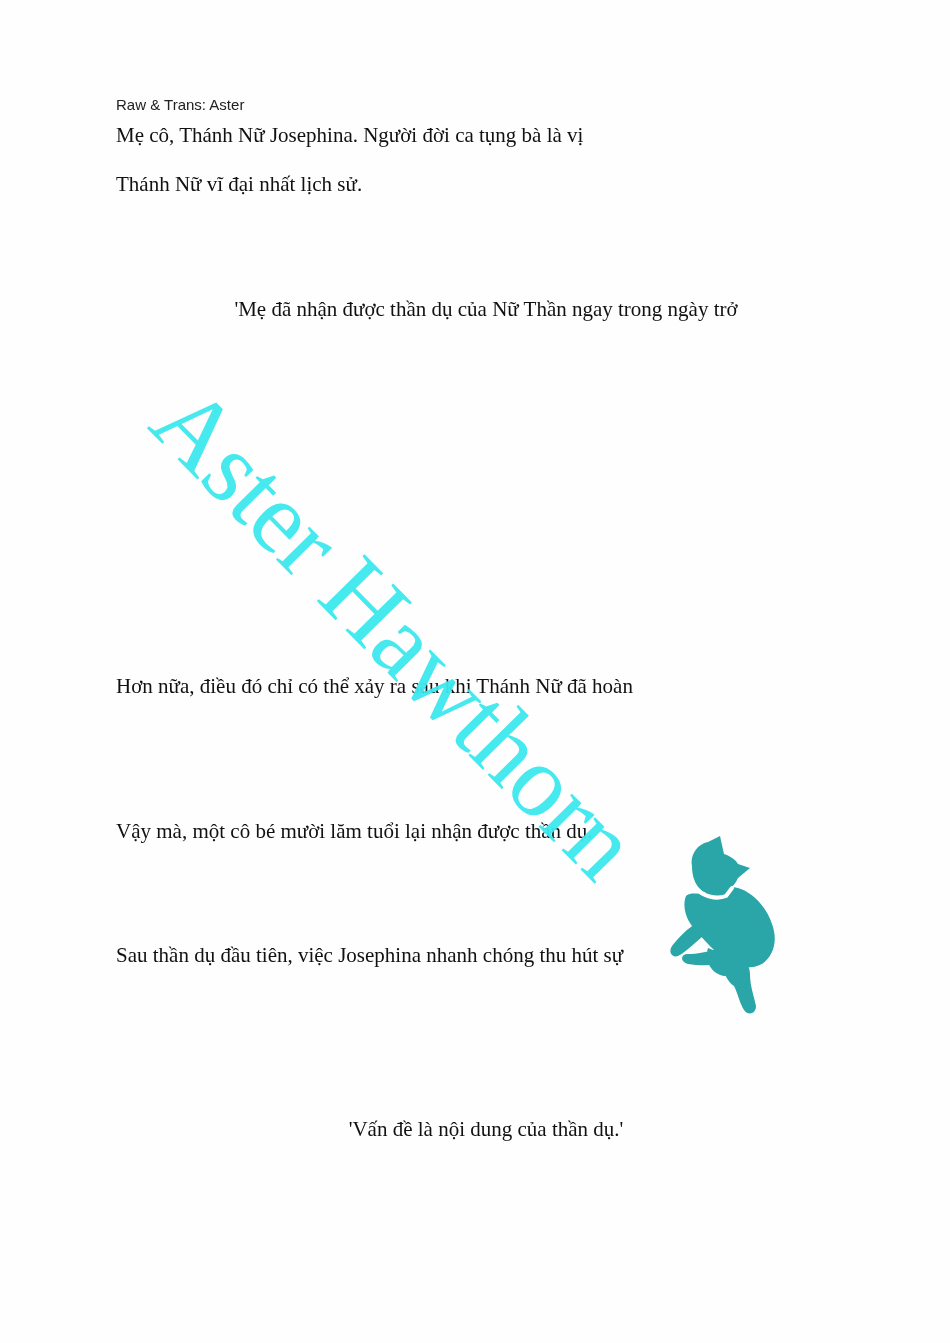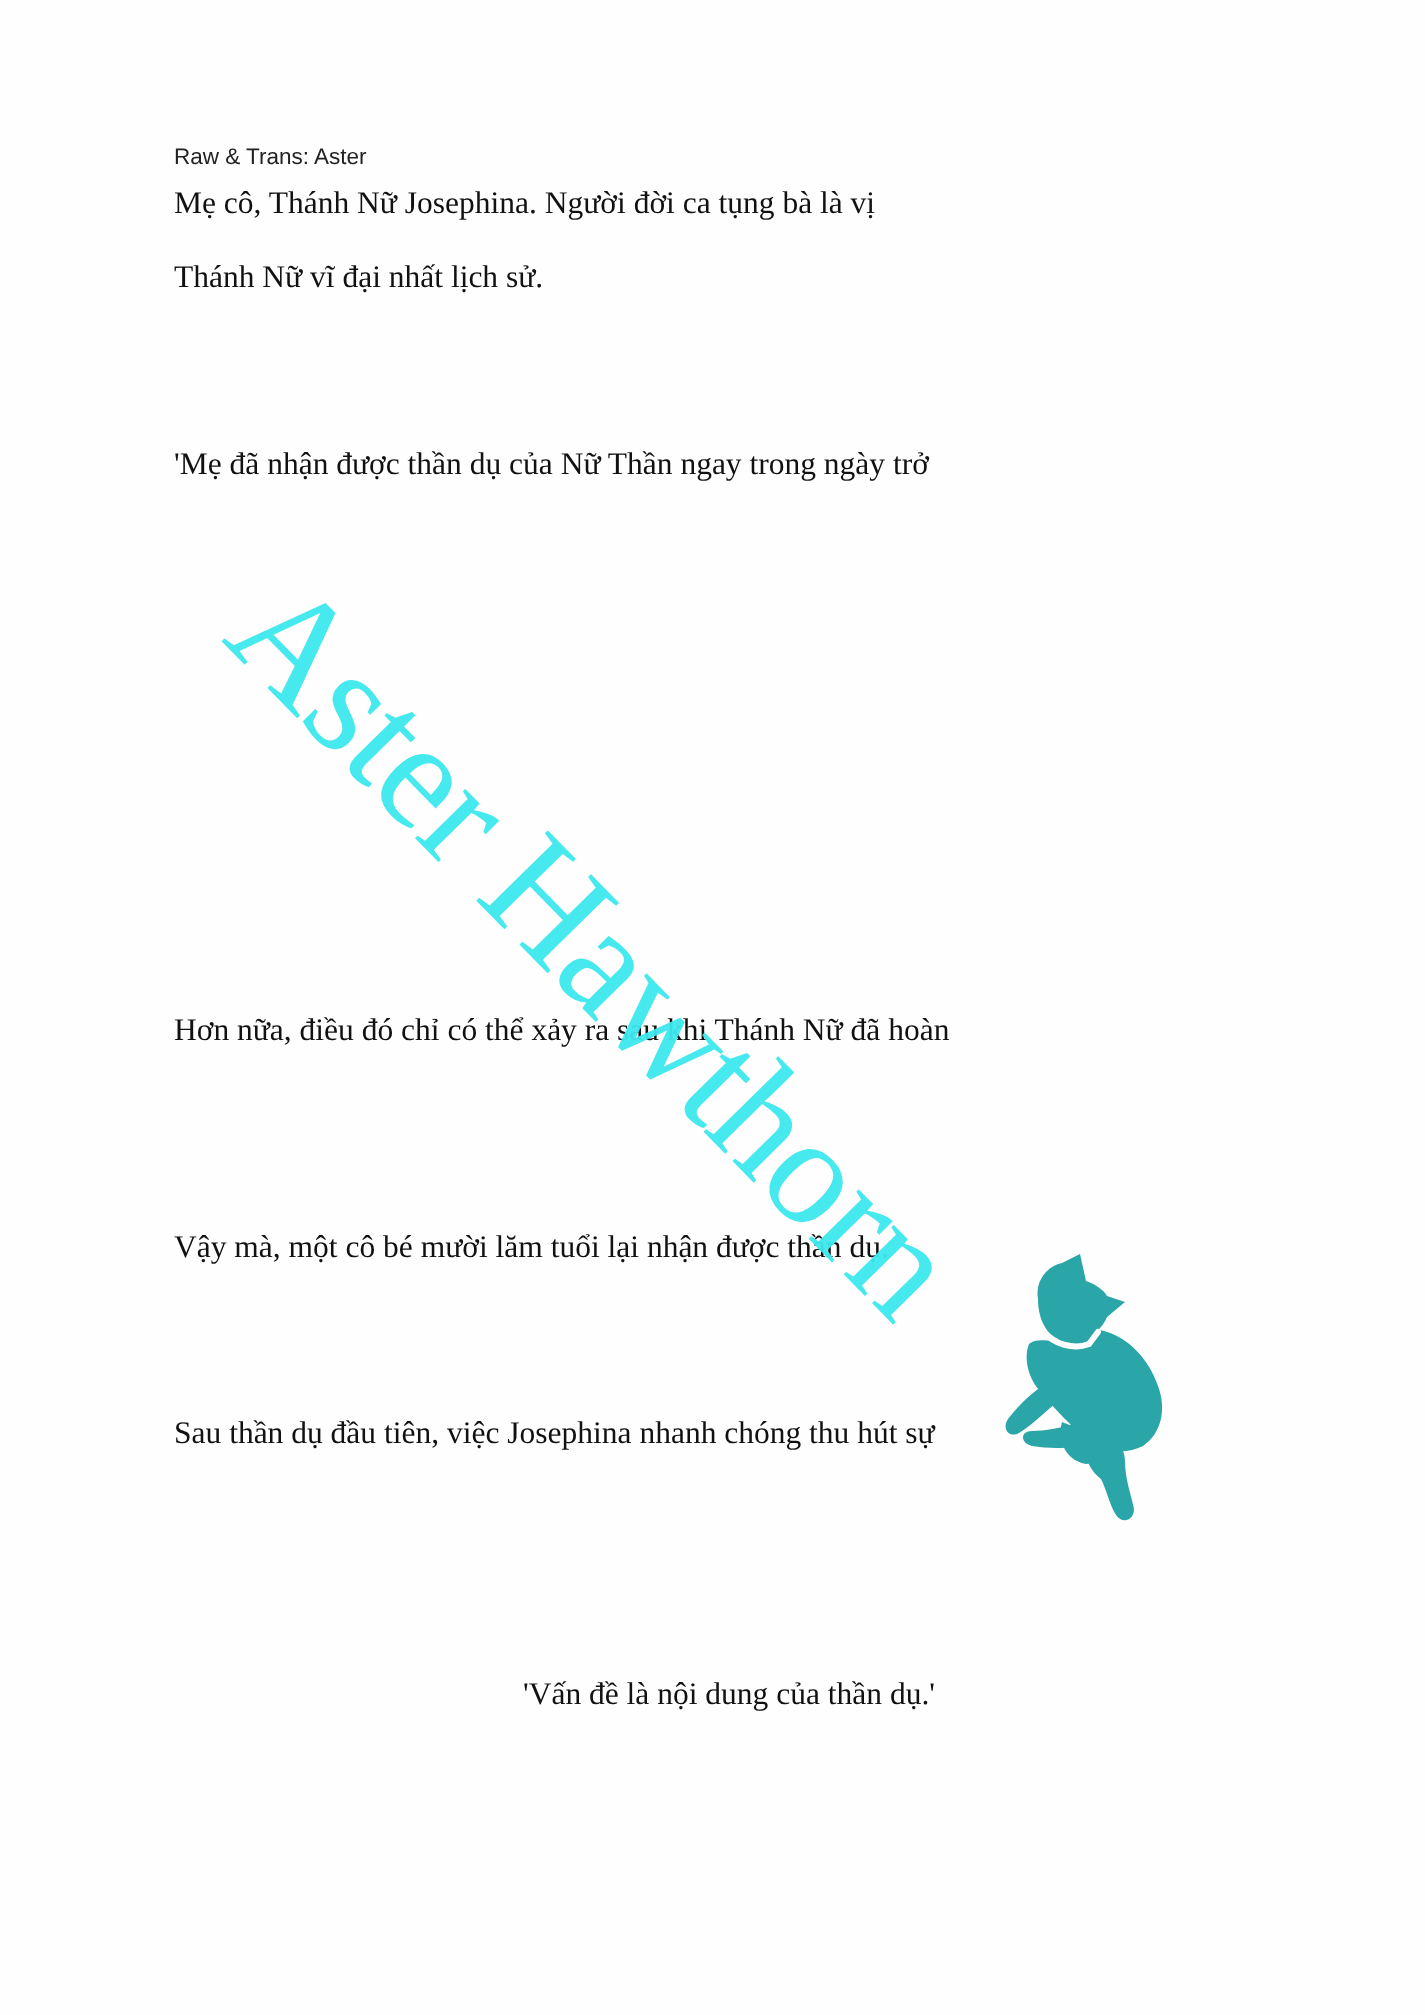--- a/index.html
+++ b/index.html
@@ -73,21 +73,21 @@
 
 <div class="page">
 
   <div class="header-credit">Raw &amp; Trans: Aster</div>
 
   <p class="paragraph" style="top:111px;">
     <span class="line">Mẹ cô, Thánh Nữ Josephina. Người đời ca tụng bà là vị</span>
     <span class="line">Thánh Nữ vĩ đại nhất lịch sử.</span>
   </p>
 
-  <p class="paragraph" style="top:285px;">
+  <p class="paragraph" style="top:285px;text-align:center;">
     <span class="line">'Mẹ đã nhận được thần dụ của Nữ Thần ngay trong ngày trở</span>
   </p>
 
 
   <p class="paragraph" style="top:662px;">
     <span class="line">Hơn nữa, điều đó chỉ có thể xảy ra sau khi Thánh Nữ đã hoàn</span>
   </p>
 
   <p class="paragraph" style="top:807px;">
     <span class="line">Vậy mà, một cô bé mười lăm tuổi lại nhận được thần dụ.</span>

